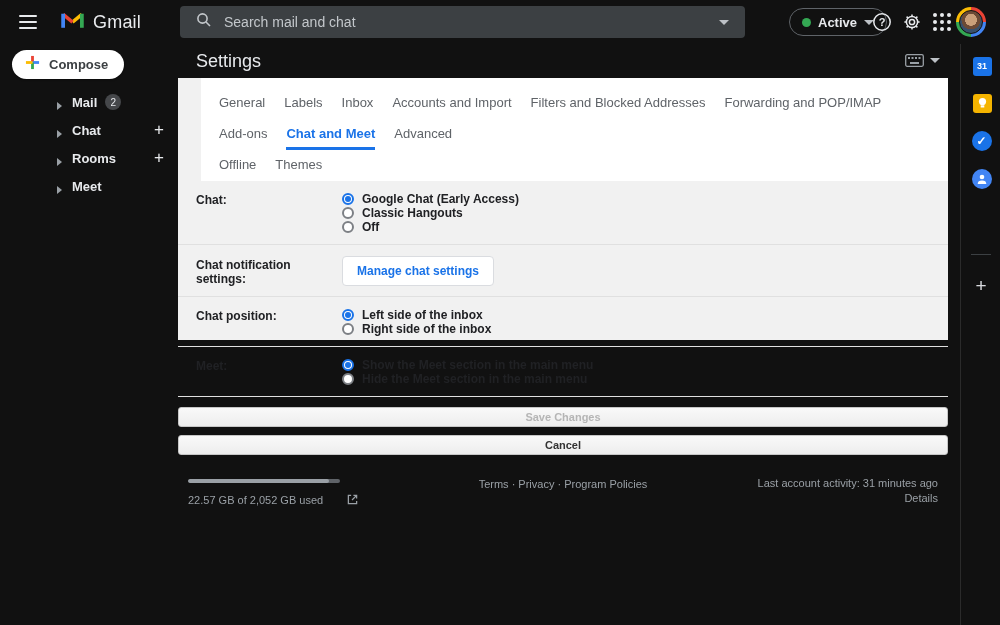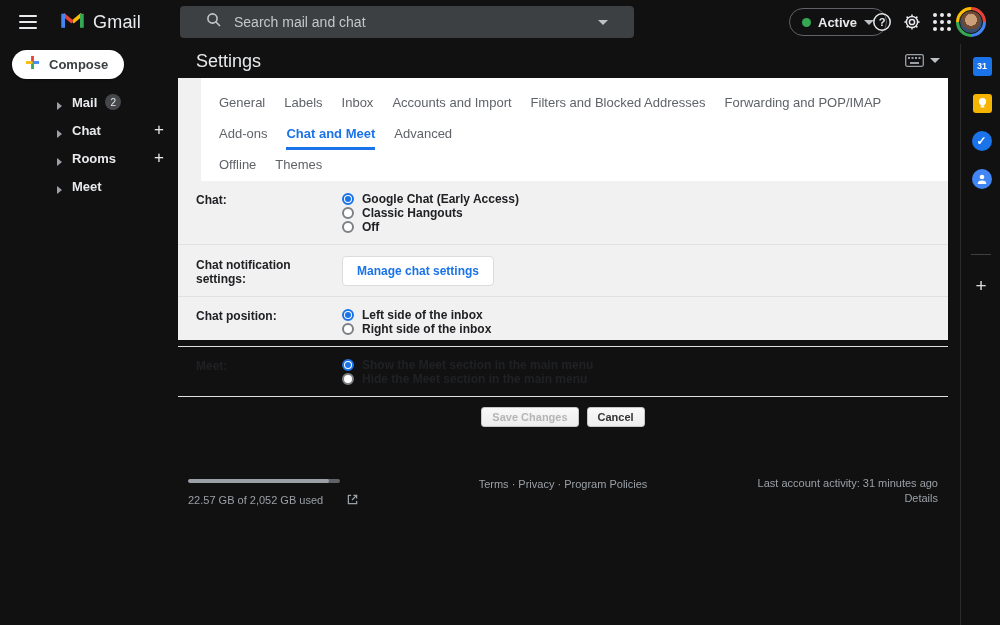--- a/index.html
+++ b/index.html
@@ -6,21 +6,21 @@
   html,body { width:1000px; height:625px; overflow:hidden; background:#111; }
   body { font-family:"Liberation Sans", sans-serif; }
   #app { position:relative; width:1000px; height:625px; background:#111; }
 
   
   .topbar { position:absolute; left:0; top:0; width:1000px; height:44px; display:flex; align-items:center; }
   .hamburger { width:40px; height:40px; margin-left:8px; display:flex; flex-direction:column; justify-content:center; align-items:center; gap:4px; cursor:pointer; }
   .hamburger span { display:block; width:18px; height:2px; background:#e8eaed; border-radius:1px; }
   .brand { display:flex; align-items:center; gap:8px; margin-left:12px; }
   .brand-name { color:#e8eaed; font-size:18px; letter-spacing:.2px; }
-  .searchbar { position:absolute; left:180px; top:6px; width:454px; height:32px; background:#3c4043; border-radius:4px; display:flex; align-items:center; padding:0 26px; }
+  .searchbar { position:absolute; left:180px; top:6px; width:565px; height:32px; background:#3c4043; border-radius:4px; display:flex; align-items:center; padding:0 16px; }
   .searchbar .ph { color:#c3c7cb; font-size:14px; margin-left:12px; flex:1; }
   .caret { width:0; height:0; border-left:5px solid transparent; border-right:5px solid transparent; border-top:5px solid #bdc1c6; }
   .status-pill { position:absolute; left:789px; top:8px; height:28px; border:1px solid #5f6368; border-radius:14px; display:flex; align-items:center; gap:7px; padding:0 12px; cursor:pointer; }
   .status-dot { width:9px; height:9px; border-radius:50%; background:#34a853; }
   .status-text { color:#e8eaed; font-size:13px; font-weight:bold; }
   .tb-icon { position:absolute; top:10px; width:24px; height:24px; display:flex; align-items:center; justify-content:center; cursor:pointer; }
   .apps-grid { display:grid; grid-template-columns:repeat(3,4px); grid-template-rows:repeat(3,4px); gap:3px; }
   .apps-grid i { width:4px; height:4px; border-radius:50%; background:#e8eaed; }
   .avatar { position:absolute; left:956px; top:7px; width:30px; height:30px; border-radius:50%; background:conic-gradient(#ea4335 0 25%, #4285f4 25% 50%, #34a853 50% 75%, #fbbc04 75% 100%); display:flex; align-items:center; justify-content:center; cursor:pointer; }
   .avatar .photo { width:24px; height:24px; border-radius:50%; background:radial-gradient(circle at 50% 40%, #caa07a 0 34%, #6c4a35 35% 55%, #39506b 56% 100%); border:1px solid #111; }
@@ -44,21 +44,21 @@
   .tab { color:#5f6368; font-size:13px; padding:7px 0 9px 0; cursor:pointer; white-space:nowrap; }
   .tab.active { color:#1a73e8; font-weight:bold; border-bottom:3px solid #1a73e8; padding-bottom:6px; }
   .srow { display:flex; padding:11px 18px 10px 18px; border-bottom:1px solid #e0e0e0; }
   .srow-label { width:146px; flex:none; color:#202124; font-size:12px; font-weight:bold; padding-top:1px; }
   .opt { display:flex; align-items:center; gap:8px; height:13px; margin-bottom:1px; cursor:pointer; }
   .radio { width:12px; height:12px; border-radius:50%; border:2px solid #7d8085; flex:none; background:#fff; }
   .radio.sel { border-color:#1a73e8; display:flex; align-items:center; justify-content:center; }
   .radio.sel::after { content:""; width:6px; height:6px; border-radius:50%; background:#1a73e8; }
   .opt-text { color:#202124; font-size:12px; font-weight:bold; }
   .manage-btn { background:#fff; border:1px solid #dadce0; border-radius:4px; color:#1a73e8; font-size:12px; font-weight:bold; padding:7px 14px; cursor:pointer; font-family:"Liberation Sans",sans-serif; }
-  .btnrow { display:flex; justify-content:center; gap:8px; padding:10px 0 12px 0; }
+  .btnrow { display:flex; justify-content:center; gap:8px; padding:10px 0 12px 0;flex-direction:column; }
   .gbtn { background:linear-gradient(#f9f9f9,#ededed); border:1px solid #c6c6c6; border-radius:3px; font-size:11px; font-weight:bold; padding:3px 10px; font-family:"Liberation Sans",sans-serif; cursor:pointer; }
   .gbtn.disabled { color:#b5b5b5; cursor:default; }
   .gbtn.dark { color:#333; }
 
   
   .storage { position:absolute; left:188px; top:479px; }
   .storage-bar { width:152px; height:4px; border-radius:2px; background:#5f6368; overflow:hidden; }
   .storage-fill { width:93%; height:100%; background:#9aa0a6; border-radius:2px; }
   .storage-line { display:flex; align-items:center; gap:24px; margin-top:8px; }
   .storage-text { color:#9aa0a6; font-size:11px; }

